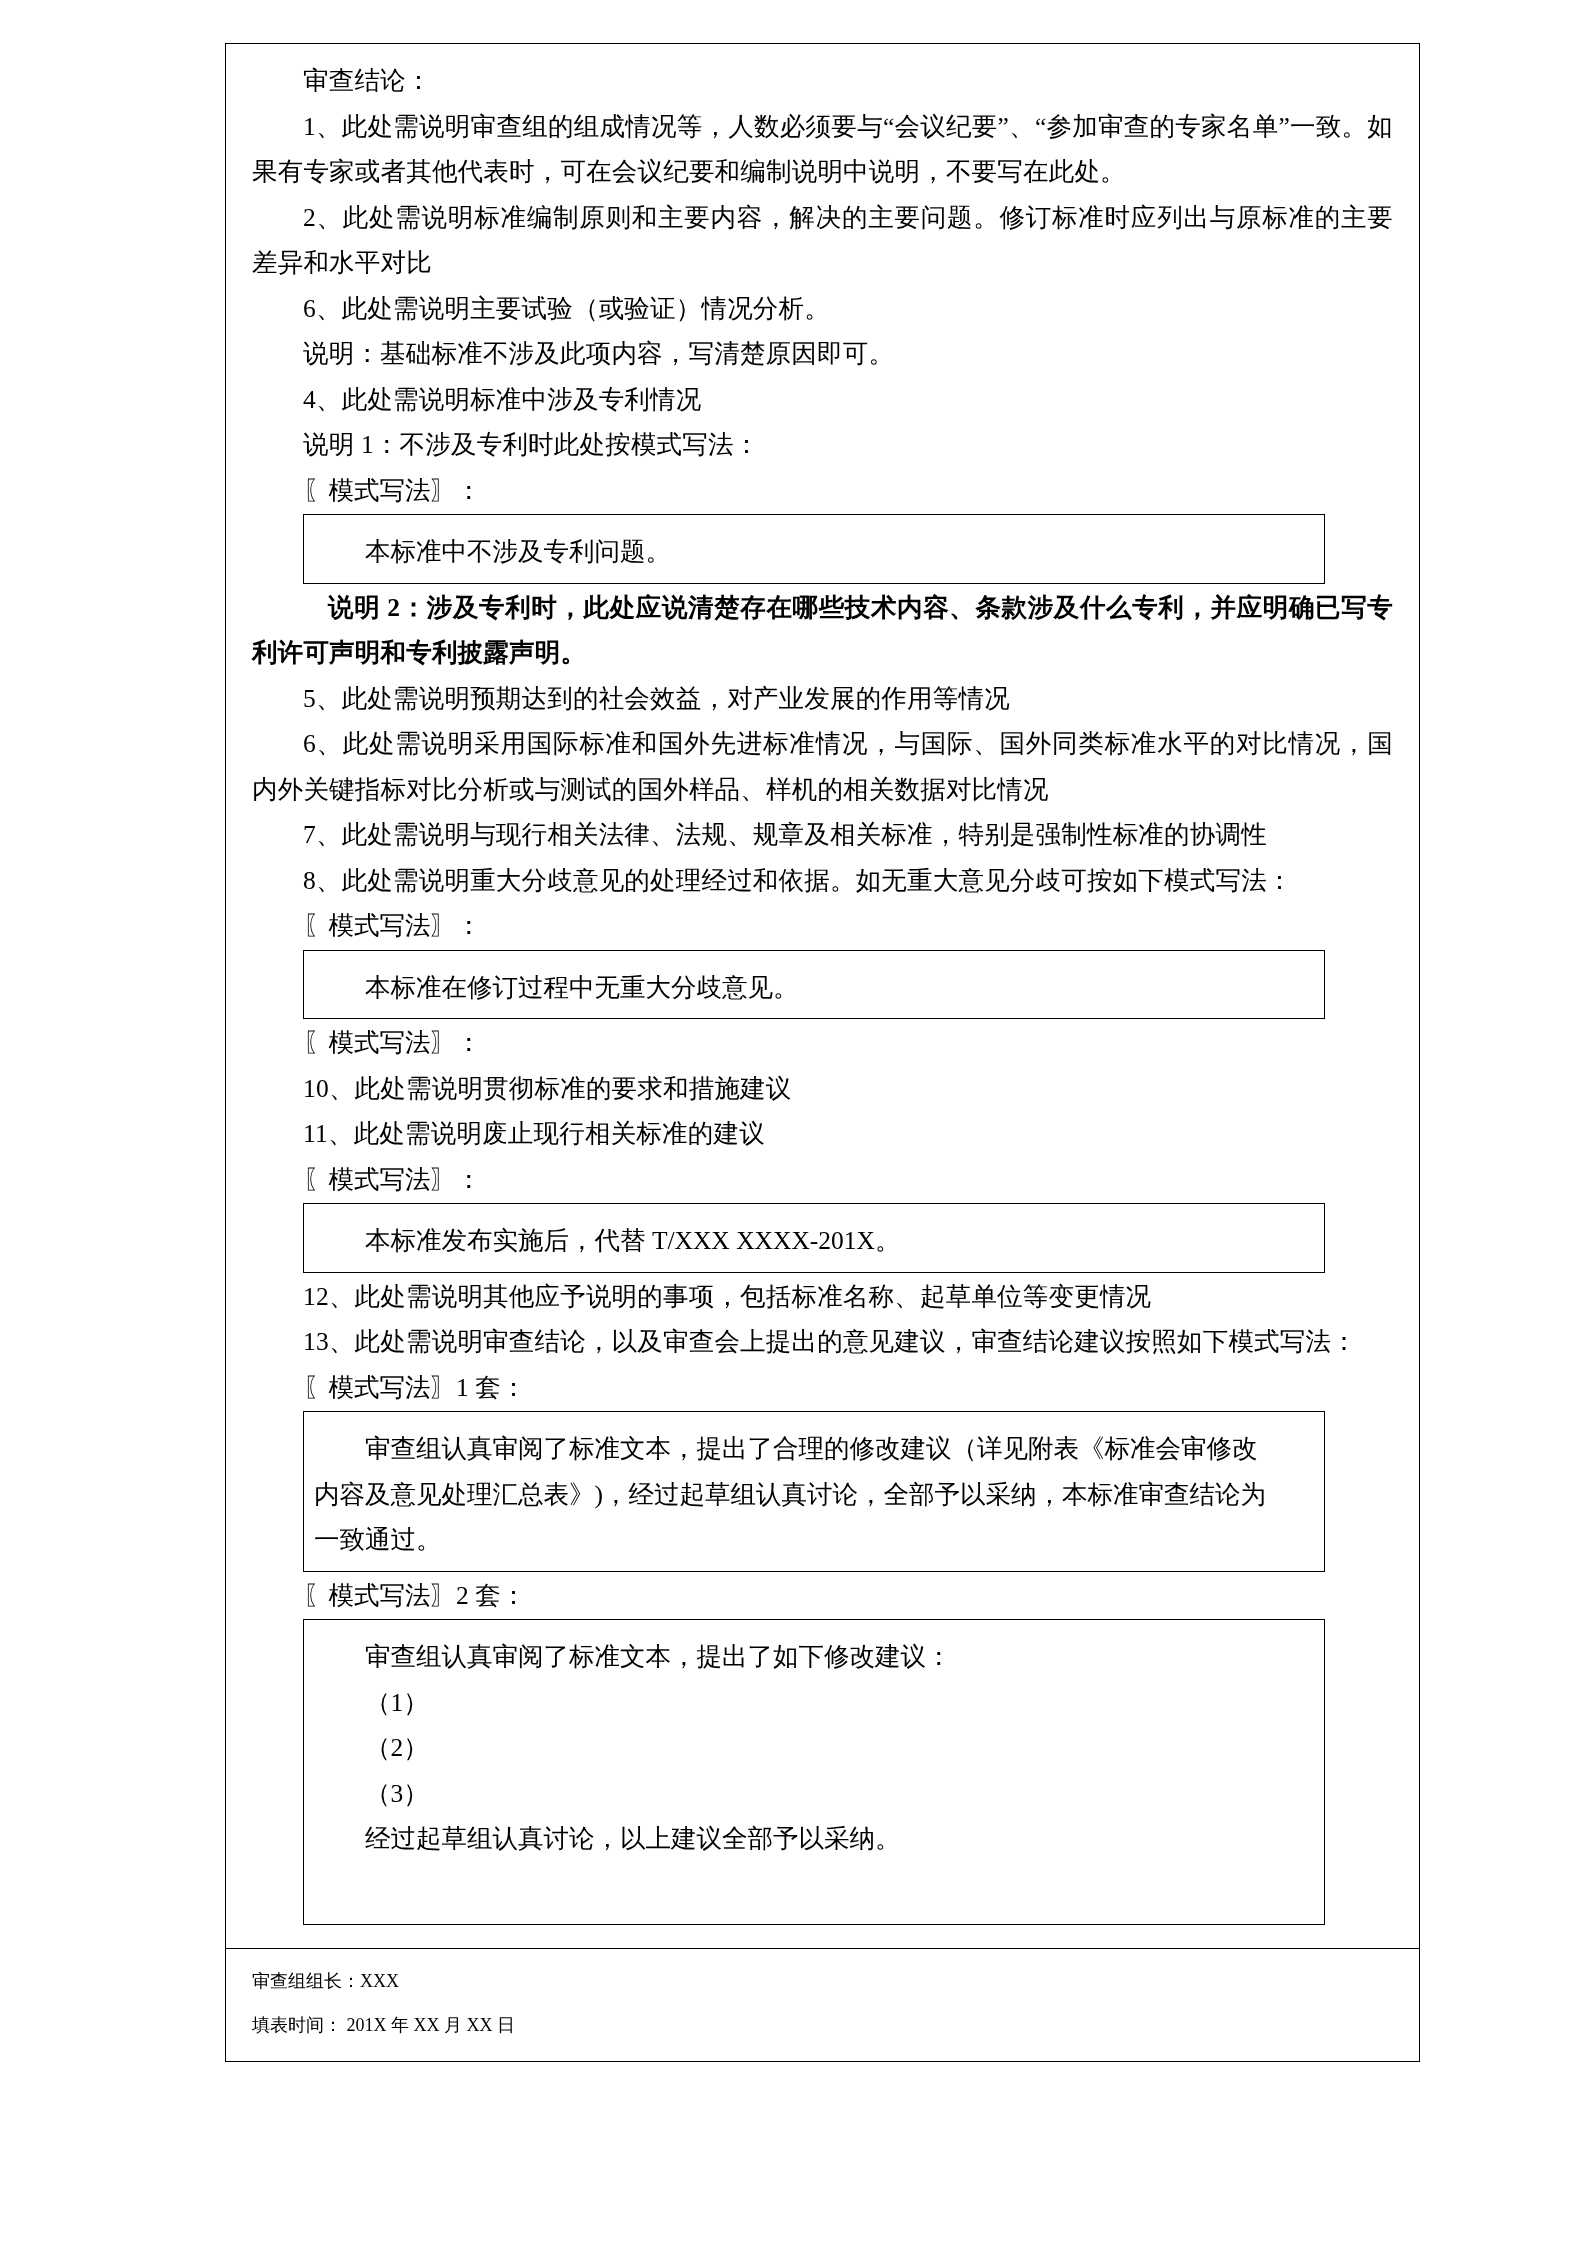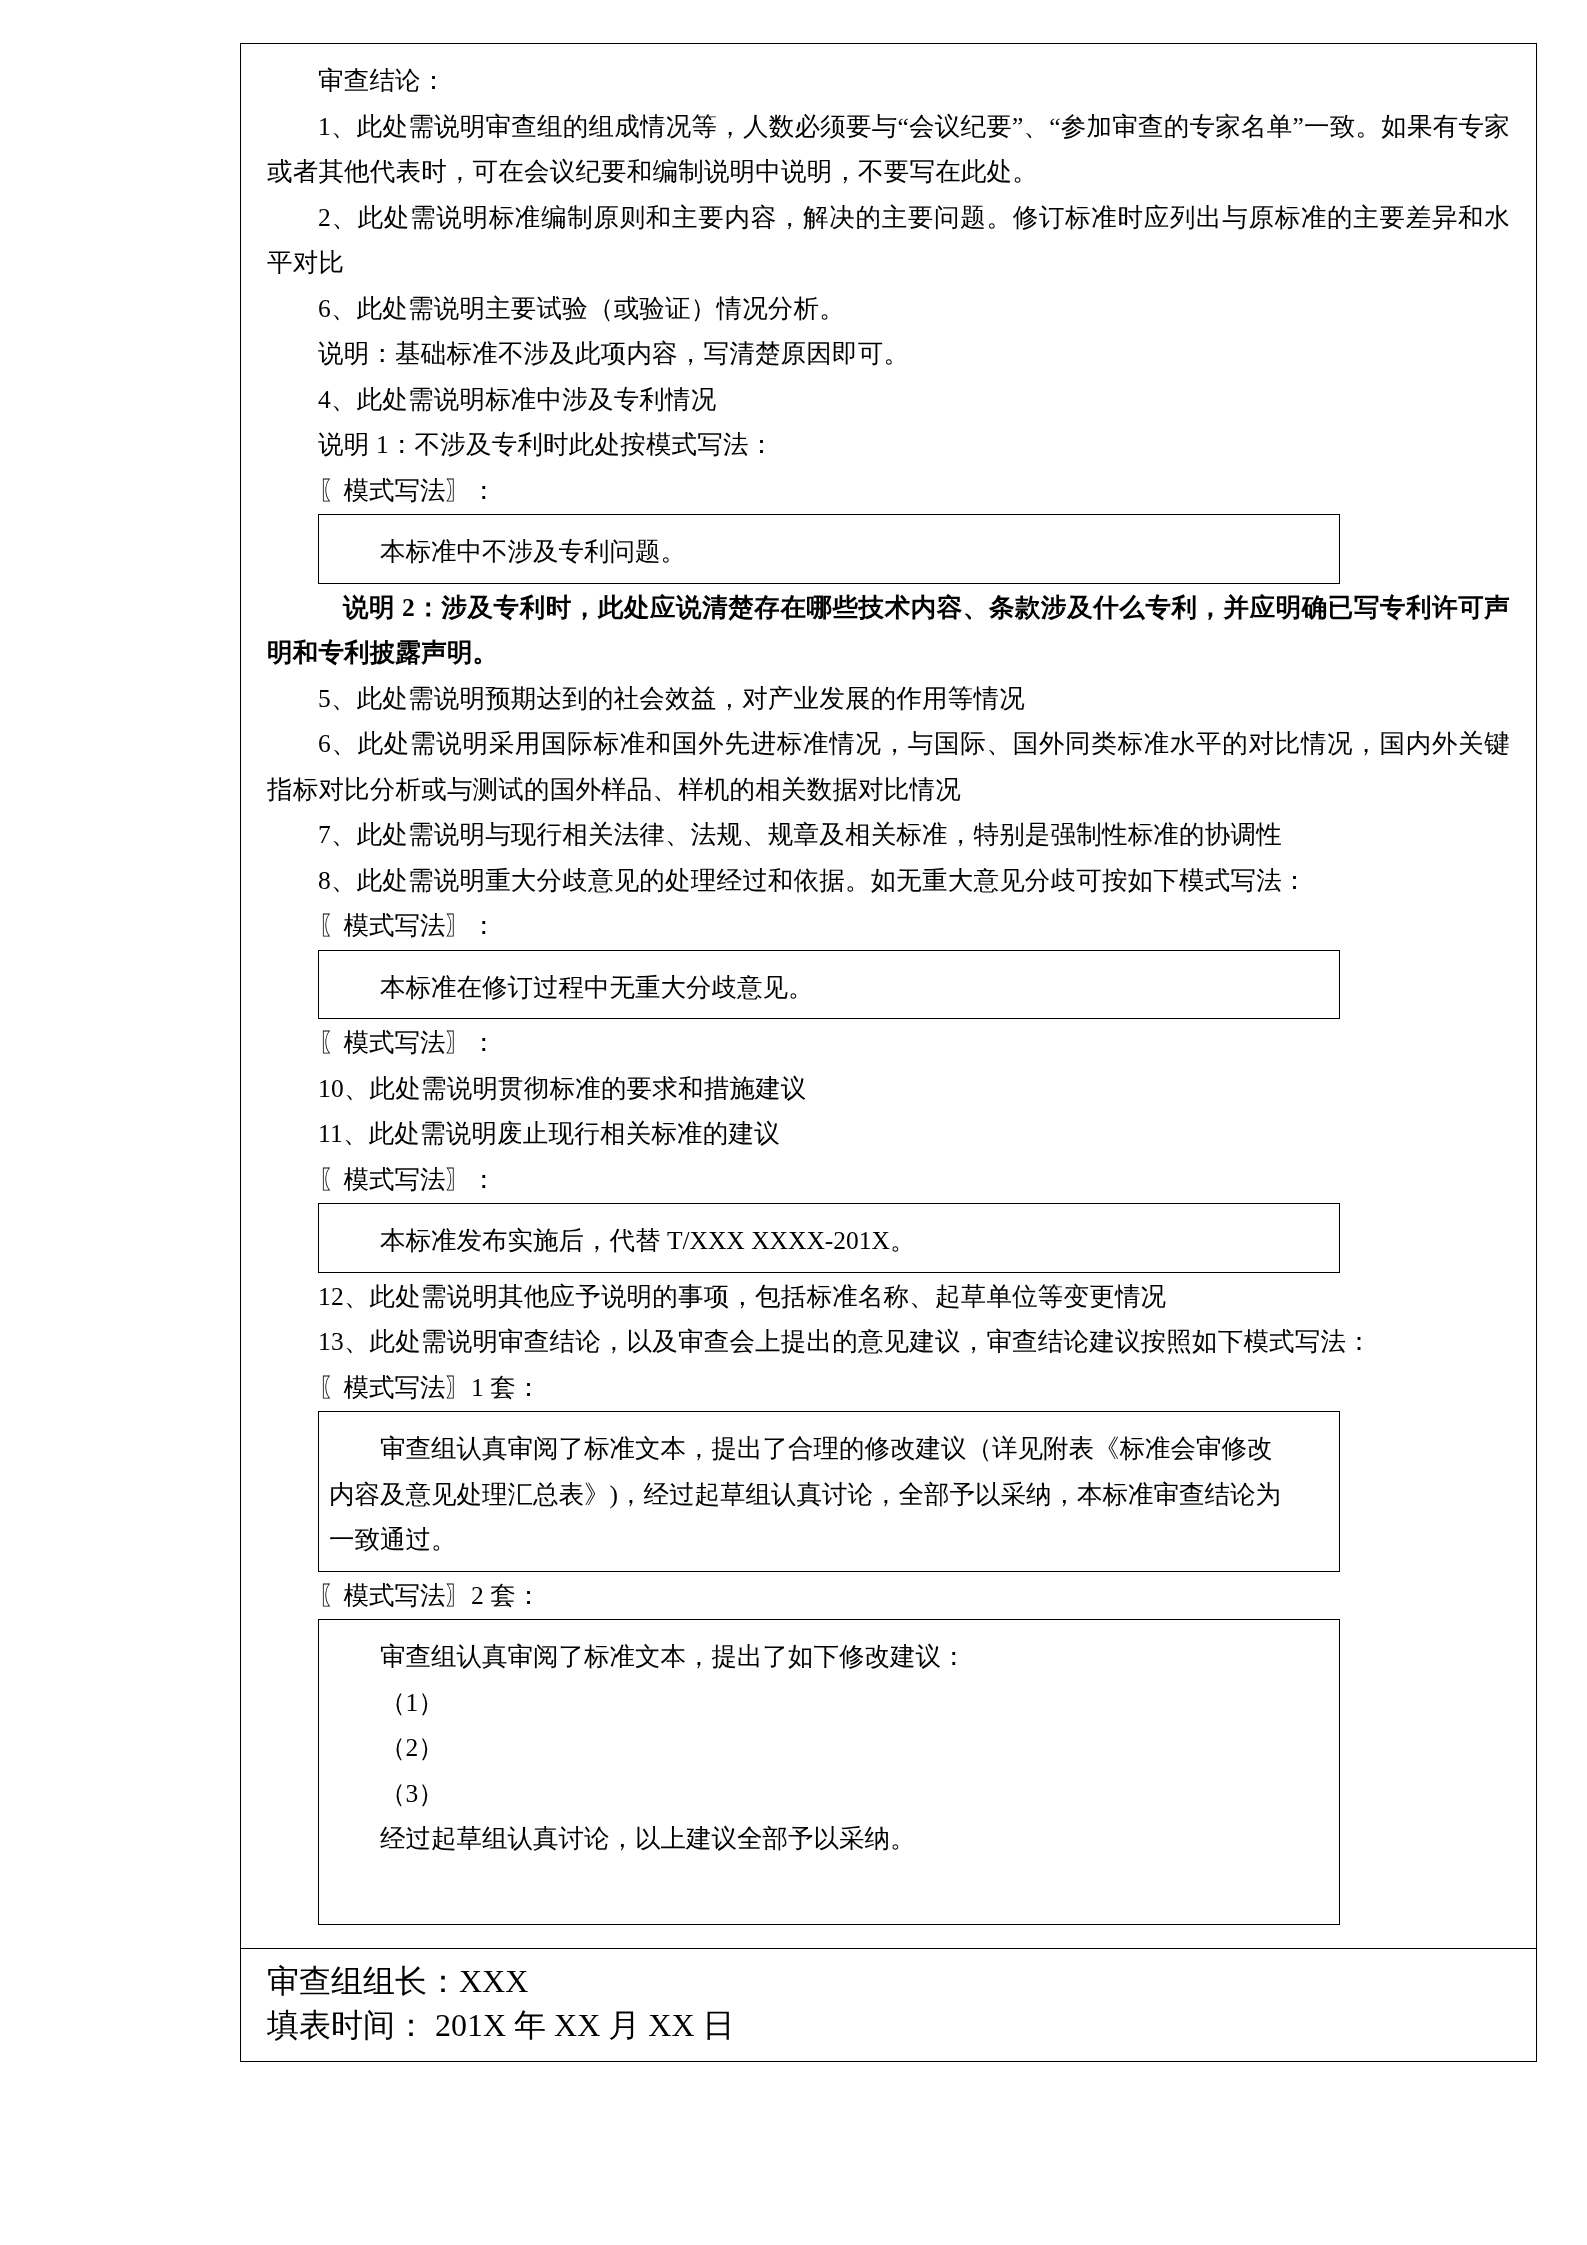--- a/index.html
+++ b/index.html
@@ -16,23 +16,23 @@
   }
   .page {
     position: relative;
     width: 1587px;
     height: 2245px;
     box-sizing: border-box;
   }
   
   .doc-table {
     position: absolute;
-    left: 240px;
+    left: 225px;
     top: 43px;
-    width: 1297px;
+    width: 1195px;
     border: 1.5px solid #000;
     box-sizing: border-box;
     background: #fff;
   }
   .cell-main {
     padding: 14px 26px 22px 26px;
     border-bottom: 1.5px solid #000;
     box-sizing: border-box;
   }
   .cell-footer {
@@ -79,21 +79,21 @@
     text-justify: inter-ideograph;
   }
   .model-box p.cont {
     text-indent: 0;
   }
   .model-box.tall {
     padding-bottom: 62px;
   }
   .footer-line {
     margin: 0;
-    font-size: 32px;
+    font-size: 18px;
     line-height: 44px;
     text-indent: 0;
   }
 </style>
 </head>
 <body>
 
 <div class="page">
 
   <div class="doc-table">

